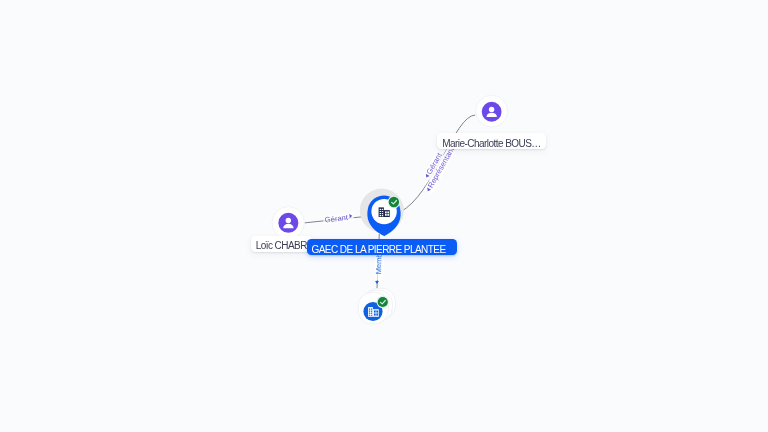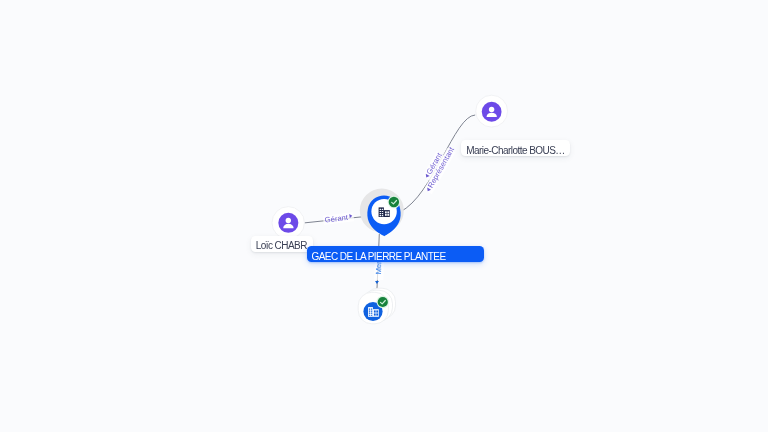--- a/index.html
+++ b/index.html
@@ -137,22 +137,22 @@
           <rect x="385.0" y="213.9" width="1.75" height="1.9"></rect>
           <rect x="387.35" y="213.9" width="1.75" height="1.9"></rect>
         </g>
       </g>
       <circle cx="393.9" cy="202" r="6.3" fill="#ddf4e4"></circle>
       <circle cx="393.9" cy="202" r="5.2" fill="#17823c"></circle>
       <path d="M 391.7 202.4 l 1.7 1.5 l 3.1 -3.4" fill="none" stroke="#cdeed9" stroke-width="1.2" stroke-linecap="round" stroke-linejoin="round"></path>
     </g>
   </svg>
 
-  <div class="node-label label-plain" style="left:437.3px;top:140px;width:109px;margin-left:24px;">
+  <div class="node-label label-plain" style="left:437.3px;top:133px;width:109px;">
     <span>Marie-Charlotte BOUS…</span>
     </div>
   <div class="node-label label-plain" style="left:250.7px;top:235.7px;width:62px;">
     <span>Loïc CHABR…</span>
     </div>
-  <div class="node-label label-sel" style="left:306.5px;top:246px;width:177px;">
+  <div class="node-label label-sel" style="left:306.5px;top:239px;width:150px;">
     <span>GAEC DE LA PIERRE PLANTEE</span>
     </div>
 </div>
 
 </body></html>

